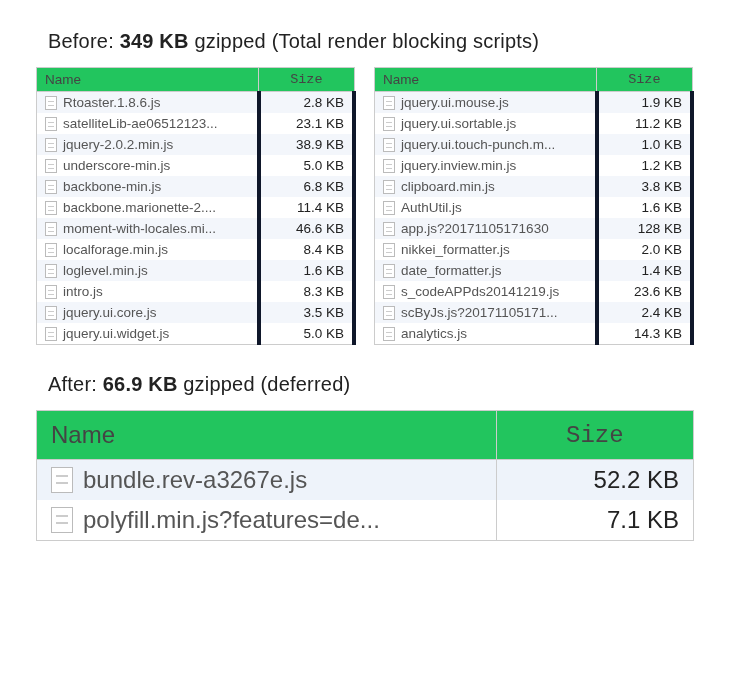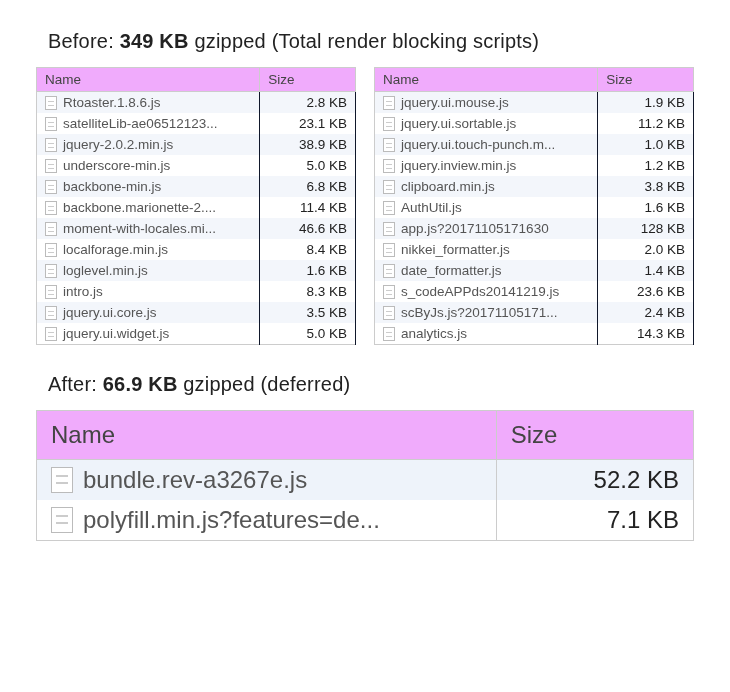--- a/index.html
+++ b/index.html
@@ -26,40 +26,40 @@
   }
   table {
     border-collapse: collapse;
     width: 320px;
     font-size: 13.5px;
     border: 1px solid #ccc;
   }
   th {
     text-align: left;
     font-weight: 400;
-    background: #f0abfc;
+    background: #22c55e;
     border: 1px solid #ccc;
     padding: 4px 8px;
     color: #444;
   }
   td {
     border-left: 1px solid #ccc;
-    border-right: 1px solid #0f172a;
+    border-right: 4px solid #0f172a;
     border-top: none;
     border-bottom: none;
     padding: 3px 8px;
     vertical-align: middle;
     white-space: nowrap;
     overflow: hidden;
     text-overflow: ellipsis;
   }
   tbody tr:nth-child(odd) td { background: #f3f6fb; }
   tbody tr:nth-child(even) td { background: #ffffff; }
   td.size { text-align: right; color: #222; }
-  th.size { text-align: left; }
+  th.size { text-align: center; font-family: Liberation Mono, monospace; }
 
   td.name { max-width: 230px; color: #555; }
   td.name .label { color: #555; }
 
   .file-ico {
     display: inline-block;
     width: 12px; height: 14px;
     border: 1px solid #bbb;
     background: #fff;
     position: relative;

